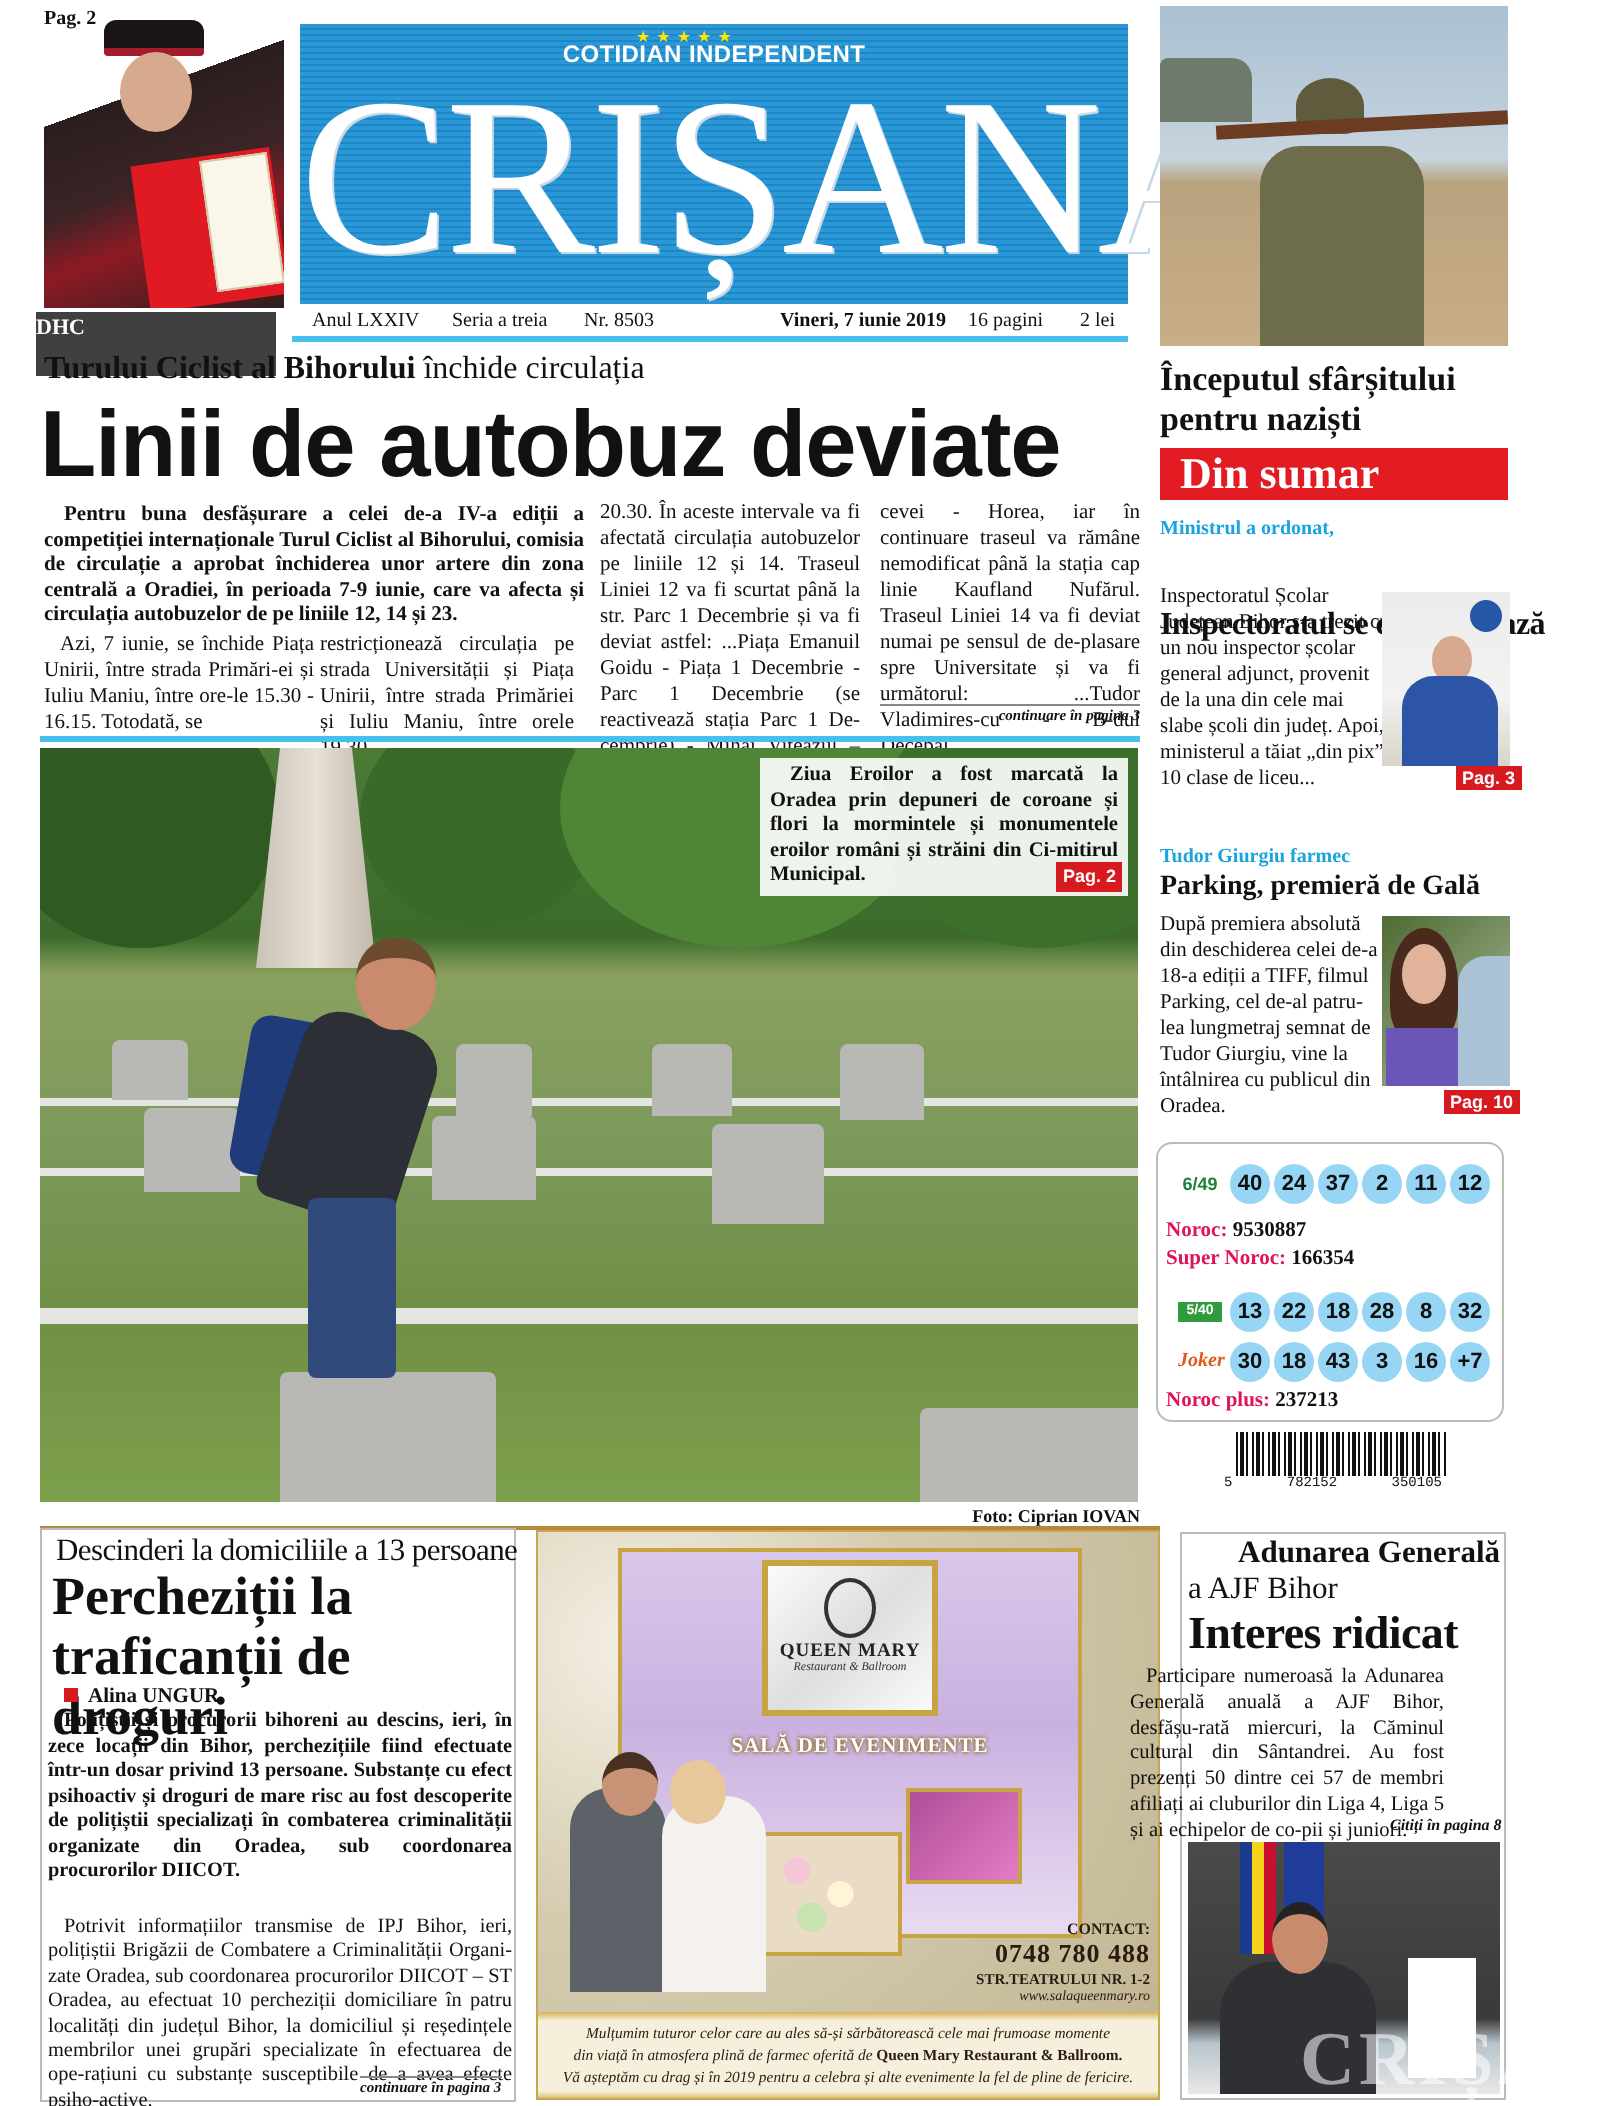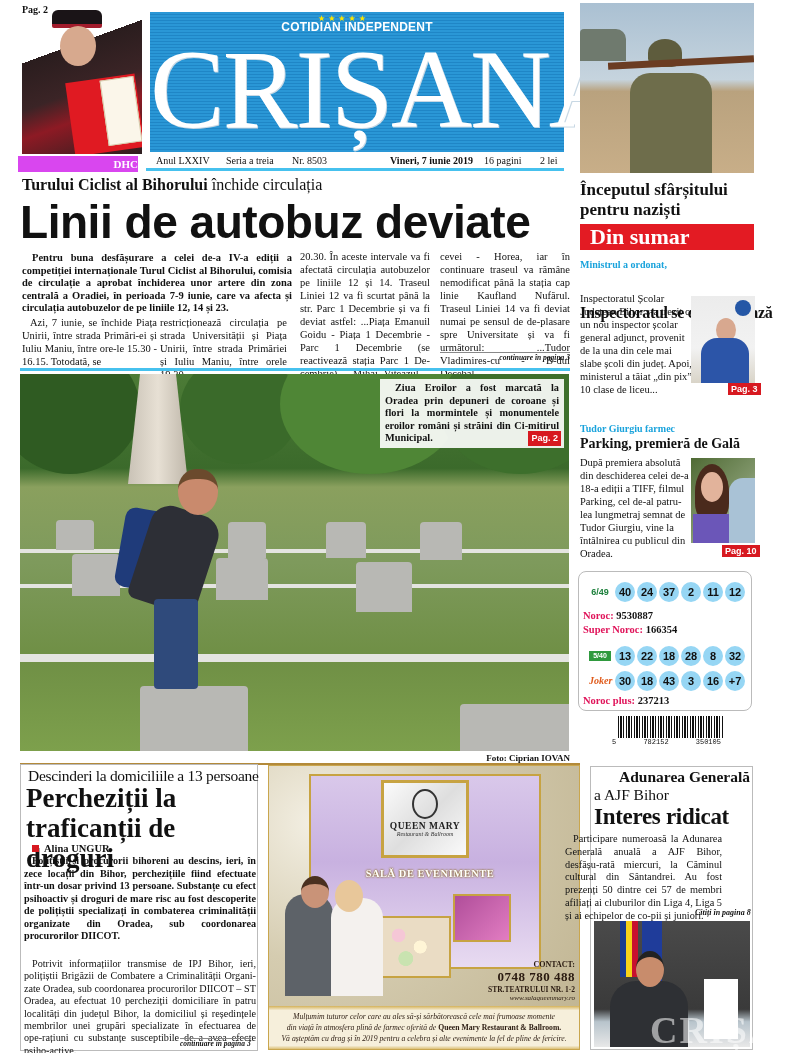--- a/index.html
+++ b/index.html
@@ -6,21 +6,21 @@
   body { width: 800px; height: 1053px; background: #fff; position: relative; overflow: hidden; font-family: "Liberation Serif", serif; color: #111; }
   .abs { position: absolute; }
 
   
   #pag2-label { left: 22px; top: 4px; font-size: 10px; font-weight: bold; }
   #dhc-photo { left: 22px; top: 6px; width: 120px; height: 148px; background: linear-gradient(160deg,#fff 0%,#fff 30%,#2a1d1e 30%,#3b2426 55%,#8d1a24 70%,#2c1f20 100%); overflow: hidden; }
   #dhc-photo .head { position:absolute; left:38px; top:20px; width:36px; height:40px; border-radius:50%; background:#d7a98e; }
   #dhc-photo .cap { position:absolute; left:30px; top:4px; width:50px; height:18px; background:#1a1417; border-bottom:4px solid #a21c2c; border-radius:6px 6px 2px 2px; }
   #dhc-photo .folder { position:absolute; left:48px; top:72px; width:70px; height:74px; background:#e01a22; transform: rotate(-8deg); }
   #dhc-photo .paper { position:absolute; left:82px; top:72px; width:34px; height:66px; background:#fbf6ea; border:1px solid #d4c9a8; transform: rotate(-8deg); }
-  #dhc-label { left: 18px; top: 156px; width: 120px; height: 16px; background: #d946ef; color: #fff; font-size: 11px; font-weight: bold; text-align: right; line-height: 16px; }
+  #dhc-label { left: 18px; top: 156px; width: 120px; height: 32px; background: #404040; color: #fff; font-size: 11px; font-weight: bold; text-align: left; line-height: 16px; }
 
   #masthead { left: 150px; top: 12px; width: 414px; height: 140px; background: repeating-linear-gradient(180deg,#2a97d6 0px,#2a97d6 2px,#1f86c6 2px,#1f86c6 3px); }
   #tagline { left: 0; right: 0; top: 8px; text-align: center; color: #fff; font-family: "Liberation Sans", sans-serif; font-weight: bold; font-size: 12px; letter-spacing: 0.2px; }
   #stars { left: 168px; top: 2px; color: #ffe600; font-size: 8px; letter-spacing: 3px; }
   #logo-text { left: 0; right: 0; top: 14px; text-align: center; color: #fff; font-family: "Liberation Serif", serif; font-size: 112px; line-height: 126px; letter-spacing: -2px; transform: scaleY(1.0); text-shadow: 1px 1px 0 #c8d8e4; }
 
   #issue-bar { left: 150px; top: 152px; width: 414px; height: 16px; font-size: 10px; display: flex; align-items: center; }
   #issue-bar span { position: absolute; white-space: nowrap; }
   #issue-underline { left: 146px; top: 168px; width: 418px; height: 3px; background: #46c1ee; }
 

